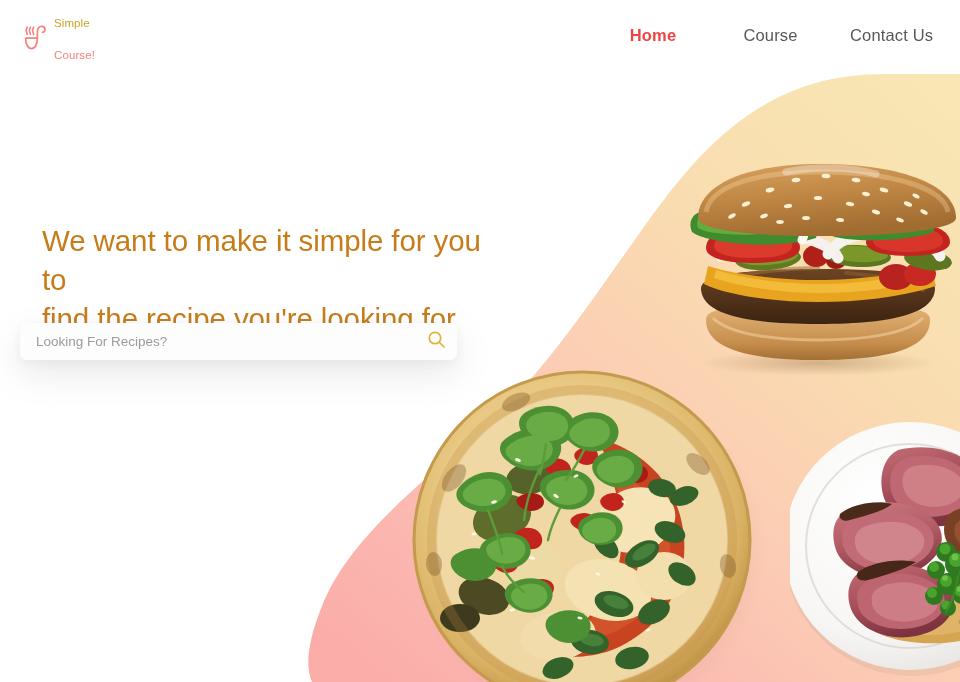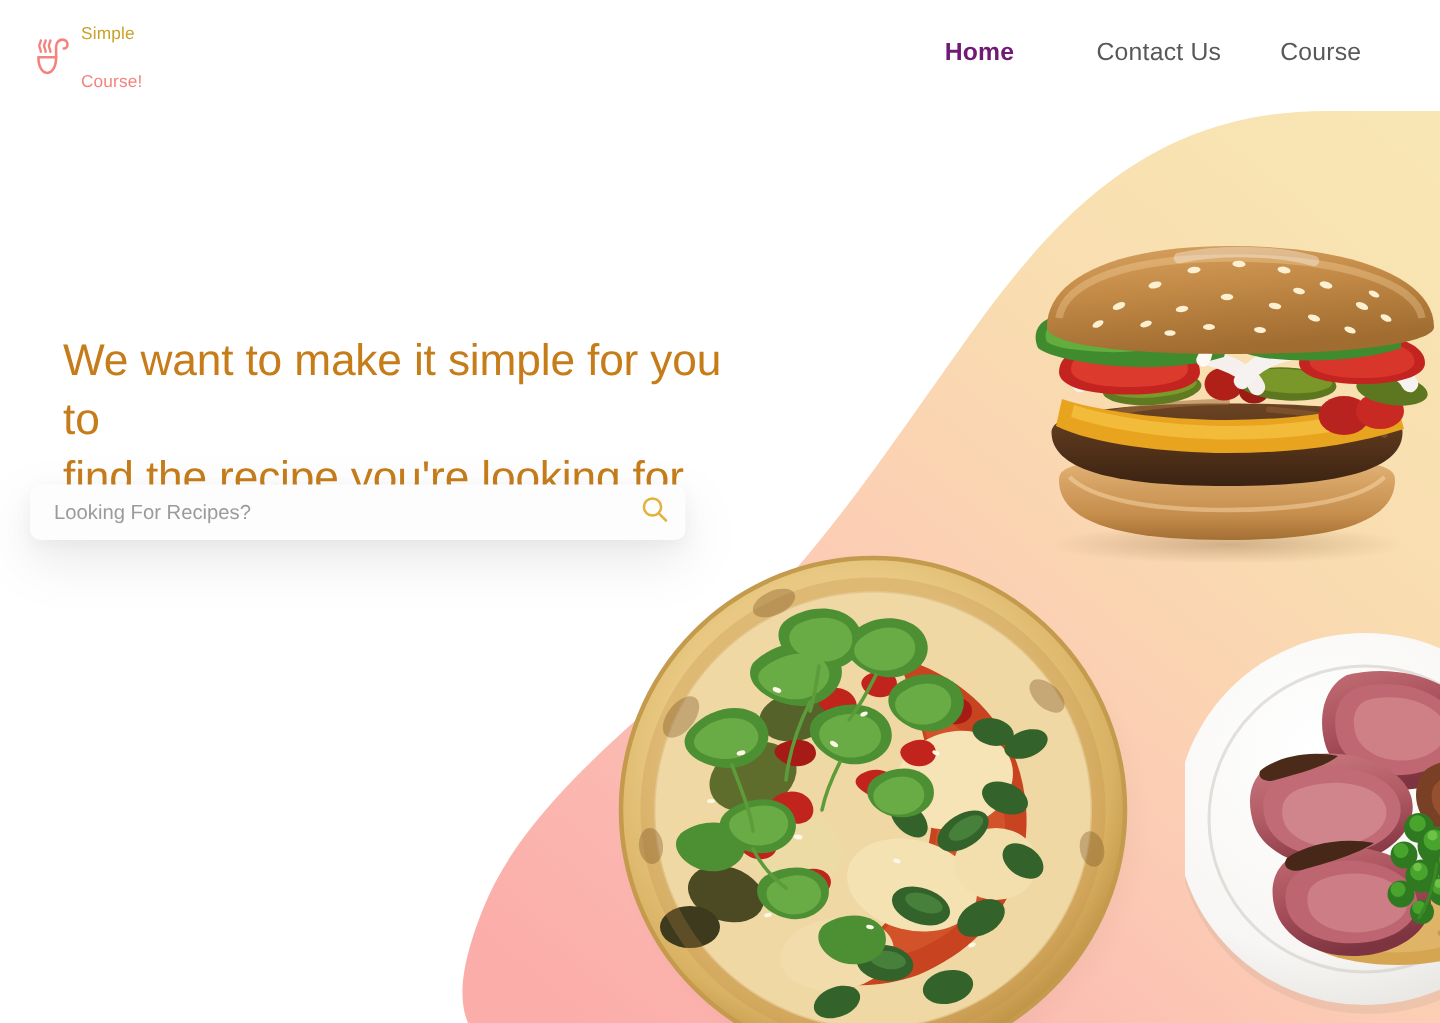--- a/index.html
+++ b/index.html
@@ -81,21 +81,21 @@
   .nav-item {
     font-size: 16.5px;
     color: #58585a;
     text-decoration: none;
     letter-spacing: .15px;
     white-space: nowrap;
     padding: 4px 2px;
     cursor: pointer;
   }
   .nav-item.active {
-    color: #701a75;
+    color: #ef4444;
     font-weight: 700;
   }
   .nav-slot { width: 119px; display: flex; justify-content: center; }
   .nav-slot.first { width: 116px; }
   .nav-slot.last { width: 110px; justify-content: flex-start; padding-left: 18px;}
 
   
   .hero {
     position: absolute;
     left: 22px;
@@ -211,25 +211,25 @@
       <span class="logo-text">
         <span class="l1">Simple</span>
         <span class="l2">Course!</span>
       </span>
     </a>
 
     <nav class="nav">
       <span class="nav-slot first">
         <a class="nav-item active" href="#">Home</a>
       </span>
+      <span class="nav-slot">
+        <a class="nav-item" href="#">Course</a>
+      </span>
       <span class="nav-slot last">
         <a class="nav-item" href="#">Contact Us</a>
-      </span>
-      <span class="nav-slot">
-        <a class="nav-item" href="#">Course</a>
       </span>
     </nav>
   </header>
 
   <section class="hero">
     <h1 class="hero-title">We want to make it simple for you to
 find the recipe you're looking for</h1>
   </section>
 
   <div class="search-wrap">

